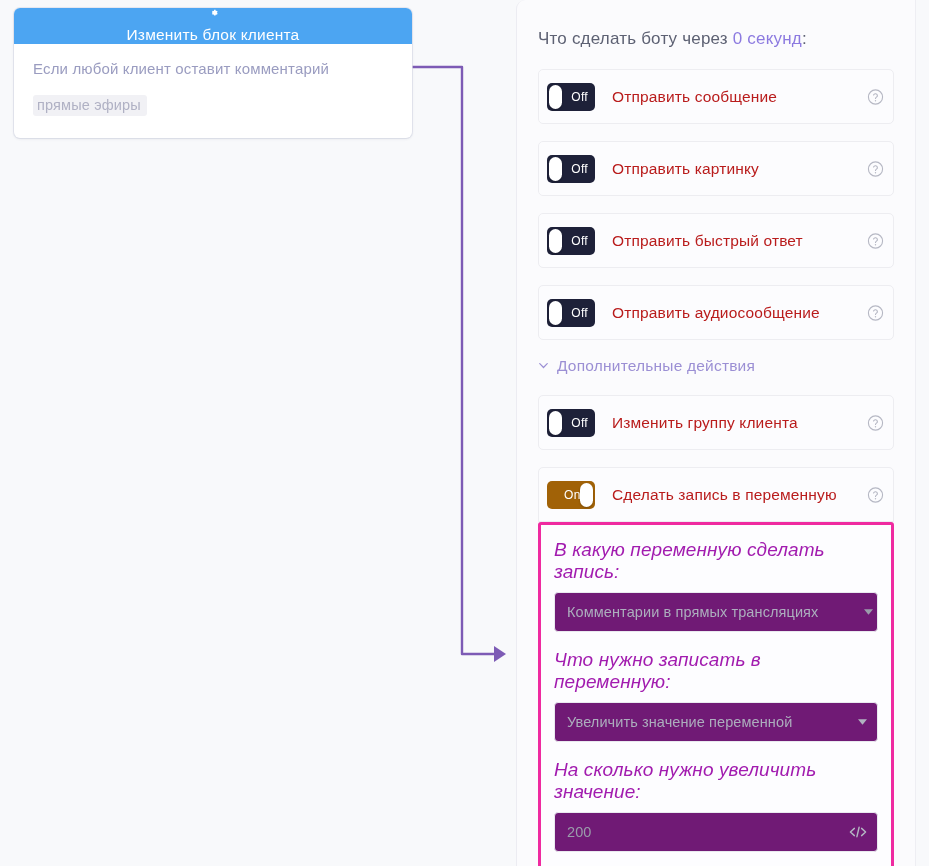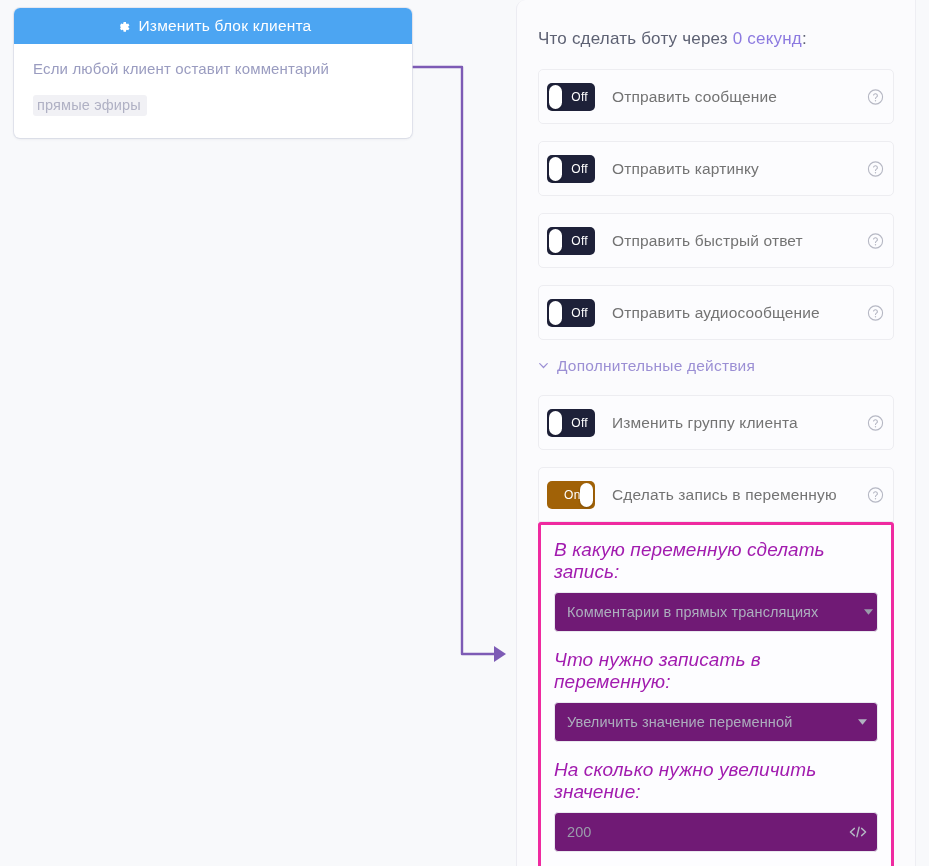--- a/index.html
+++ b/index.html
@@ -17,21 +17,21 @@
     background: #ffffff;
     border-radius: 6px;
     box-shadow: 0 1px 3px rgba(40,50,80,.10), 0 0 0 1px rgba(225,228,238,.7);
     overflow: hidden;
   }
   .trigger-head {
     background: #4ca5f2;
     color: #ffffff;
     height: 36px;
     display: flex; align-items: center; justify-content: center; gap: 9px;
-    font-size: 15.5px; letter-spacing: .2px;
+    font-size: 15.5px; letter-spacing: .2px; flex-direction: column;
   }
   .gear-ic { display: block; width: 15px; height: 15px; }
   .trigger-body { padding: 17px 19px 22px 19px; }
   .trigger-line1 {
     color: #9a9cc0; font-size: 15px; letter-spacing: .15px; line-height: 1.1;
   }
   .trigger-line2 { margin-top: 17px; }
   .chip {
     display: inline-block;
     background: #f1f1f5;
@@ -87,21 +87,21 @@
   .knob {
     position: absolute; top: 2px;
     width: 13px; height: 24px; border-radius: 7px; background: #ffffff;
     box-shadow: 0 1px 2px rgba(0,0,0,.25);
   }
   .toggle.off .knob { left: 2px; }
   .toggle.on  .knob { right: 2px; }
 
   .act-label {
     margin-left: 17px;
-    font-size: 15.5px; color: #737373; letter-spacing: .15px;
+    font-size: 15.5px; color: #b91c1c; letter-spacing: .15px;
     white-space: nowrap;
   }
   .help {
     position: absolute; right: 9px; top: 50%; transform: translateY(-50%);
     width: 17px; height: 17px;
   }
 
   .more-head {
     display: flex; align-items: center; gap: 8px;
     margin: 1px 0 18px 21px;

